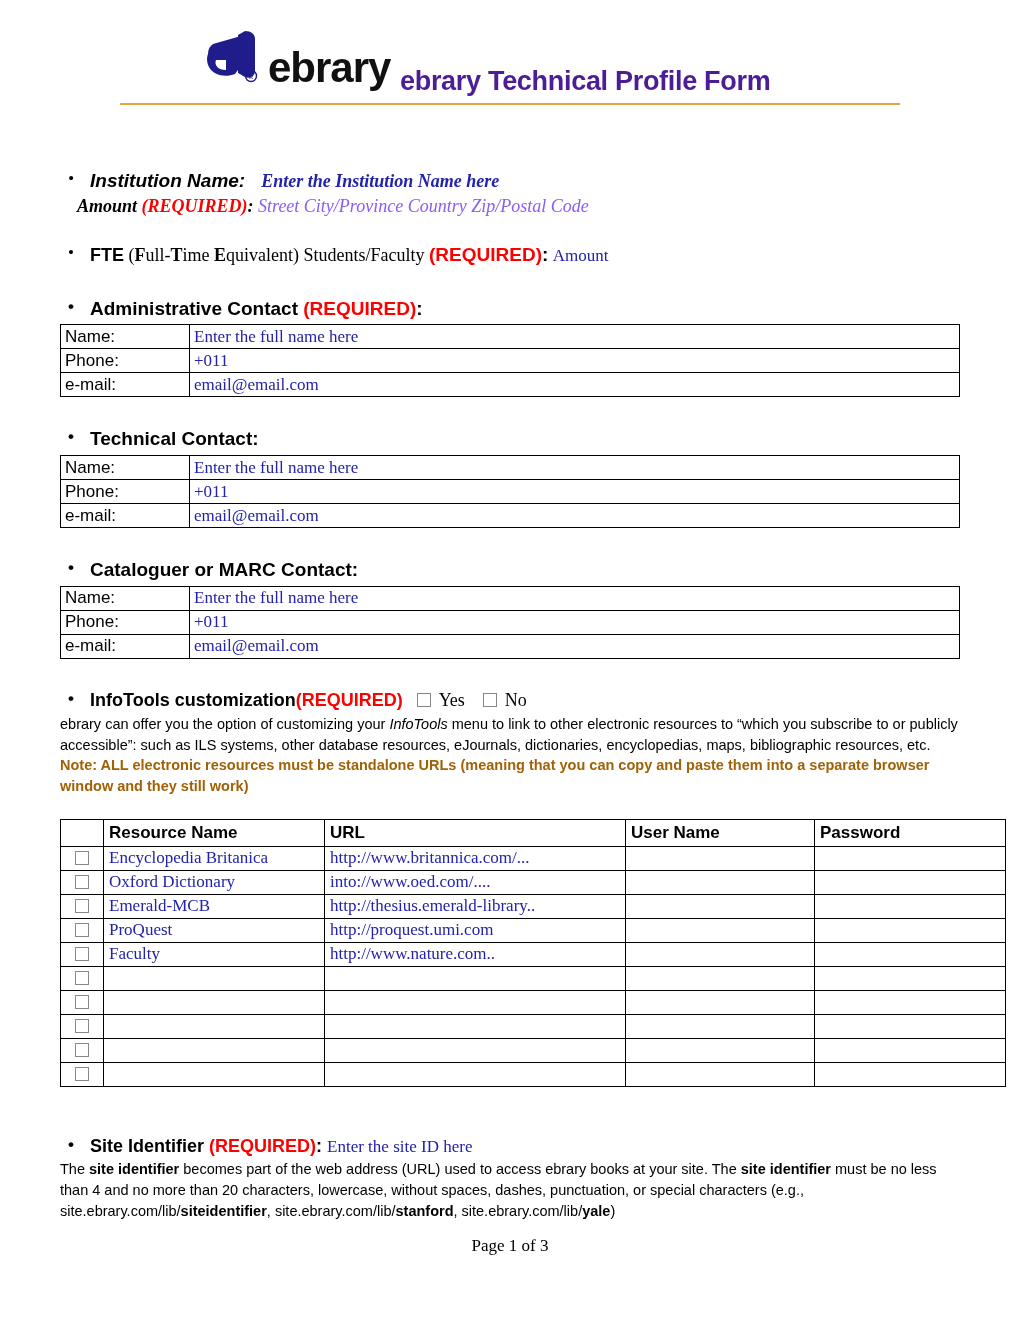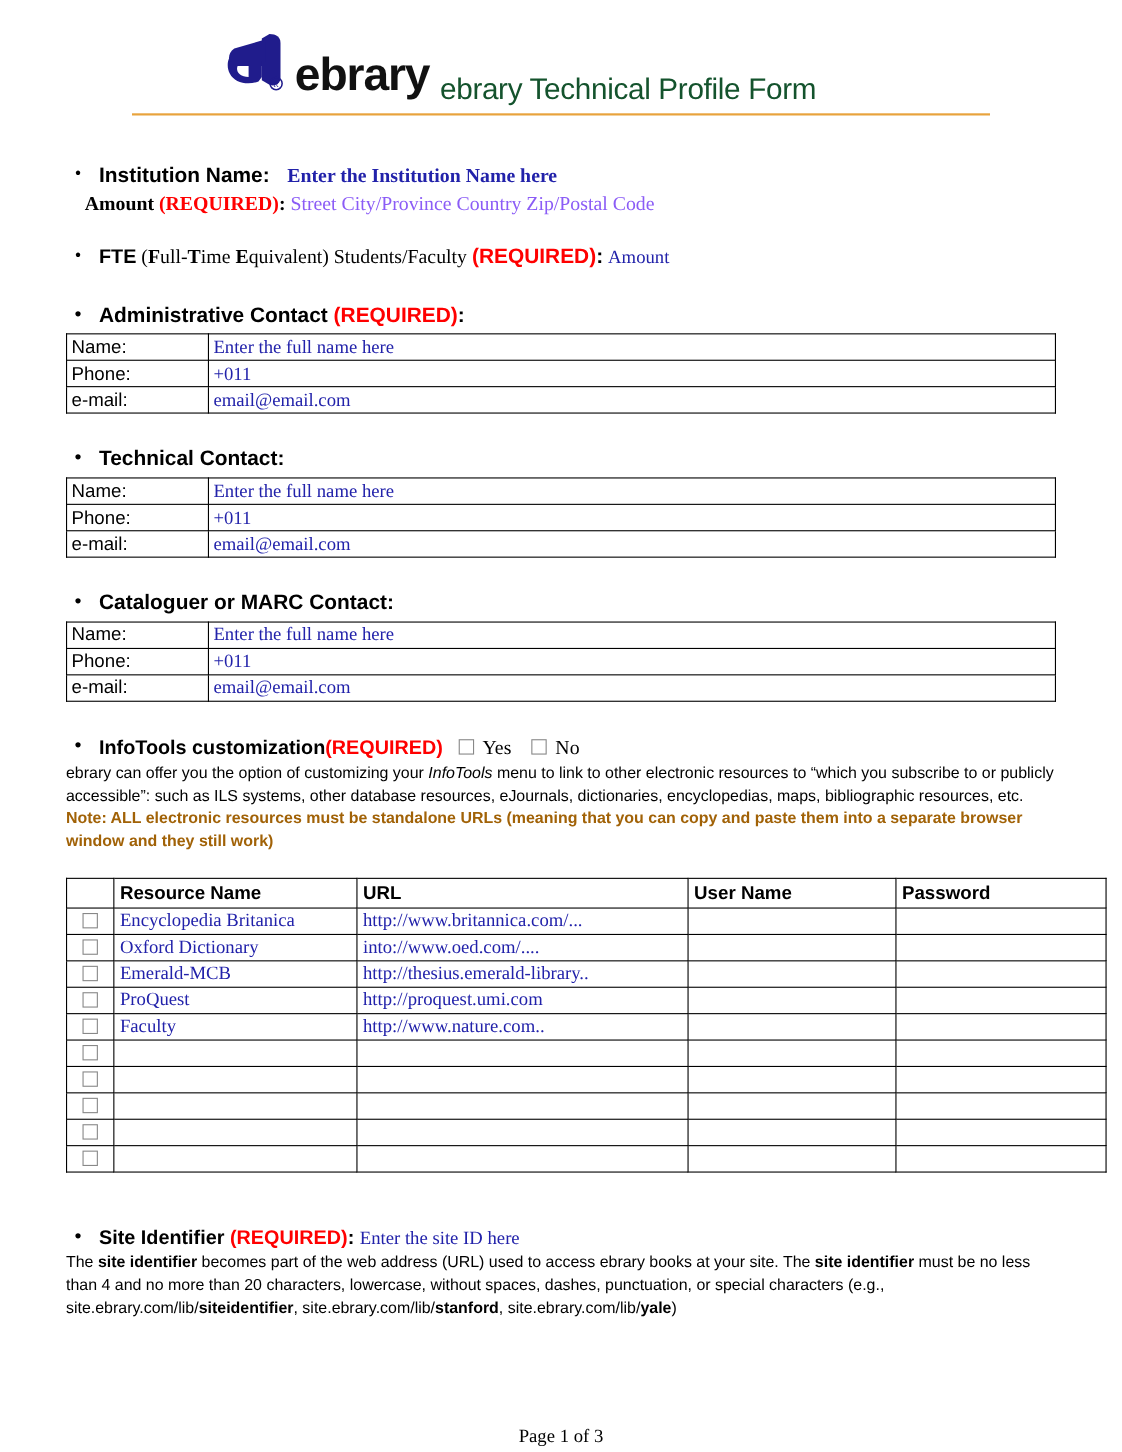--- a/index.html
+++ b/index.html
@@ -49,24 +49,24 @@
     letter-spacing: -1px;
     color: #111111;
     line-height: 0.95;
     margin-left: 1px;
   }
   .doc-title {
     position: absolute;
     left: 340px;
     top: 66px;
     font-family: "Liberation Sans", sans-serif;
-    font-weight: normal;
+    font-weight: bold;
     font-size: 27px;
     letter-spacing: -0.3px;
-    color: #14532d;
+    color: #4c1d95;
     white-space: nowrap;
   }
   .title-rule {
     position: absolute;
     left: 60px;
     right: 60px;
     top: 103px;
     height: 2px;
     background: #E8A33D;
   }
@@ -78,21 +78,21 @@
   }
   .bullet-line:before {
     content: "\2022";
     position: absolute;
     left: 8px;
     top: -1px;
     font-size: 17px;
   }
 
   
-  .inst-block { margin-top: 36px; }
+  .inst-block { margin-top: 57px; font-style: italic; }
   .inst-name {
     font-family: "Liberation Sans", sans-serif;
     font-weight: bold;
     font-size: 19px;
   }
   .inst-value {
     font-family: "Liberation Serif", serif;
     font-weight: bold;
     font-size: 18px;
     color: #2222AA;
@@ -247,21 +247,21 @@
     line-height: 1.45;
     margin-top: 2px;
     width: 905px;
   }
 
   
   .footer {
     position: absolute;
     left: 0;
     right: 0;
-    top: 1296px;
+    top: 1236px;
     text-align: center;
     font-family: "Liberation Serif", serif;
     font-size: 17px;
   }
 </style>
 </head>
 <body>
 
 <div class="page">
 

